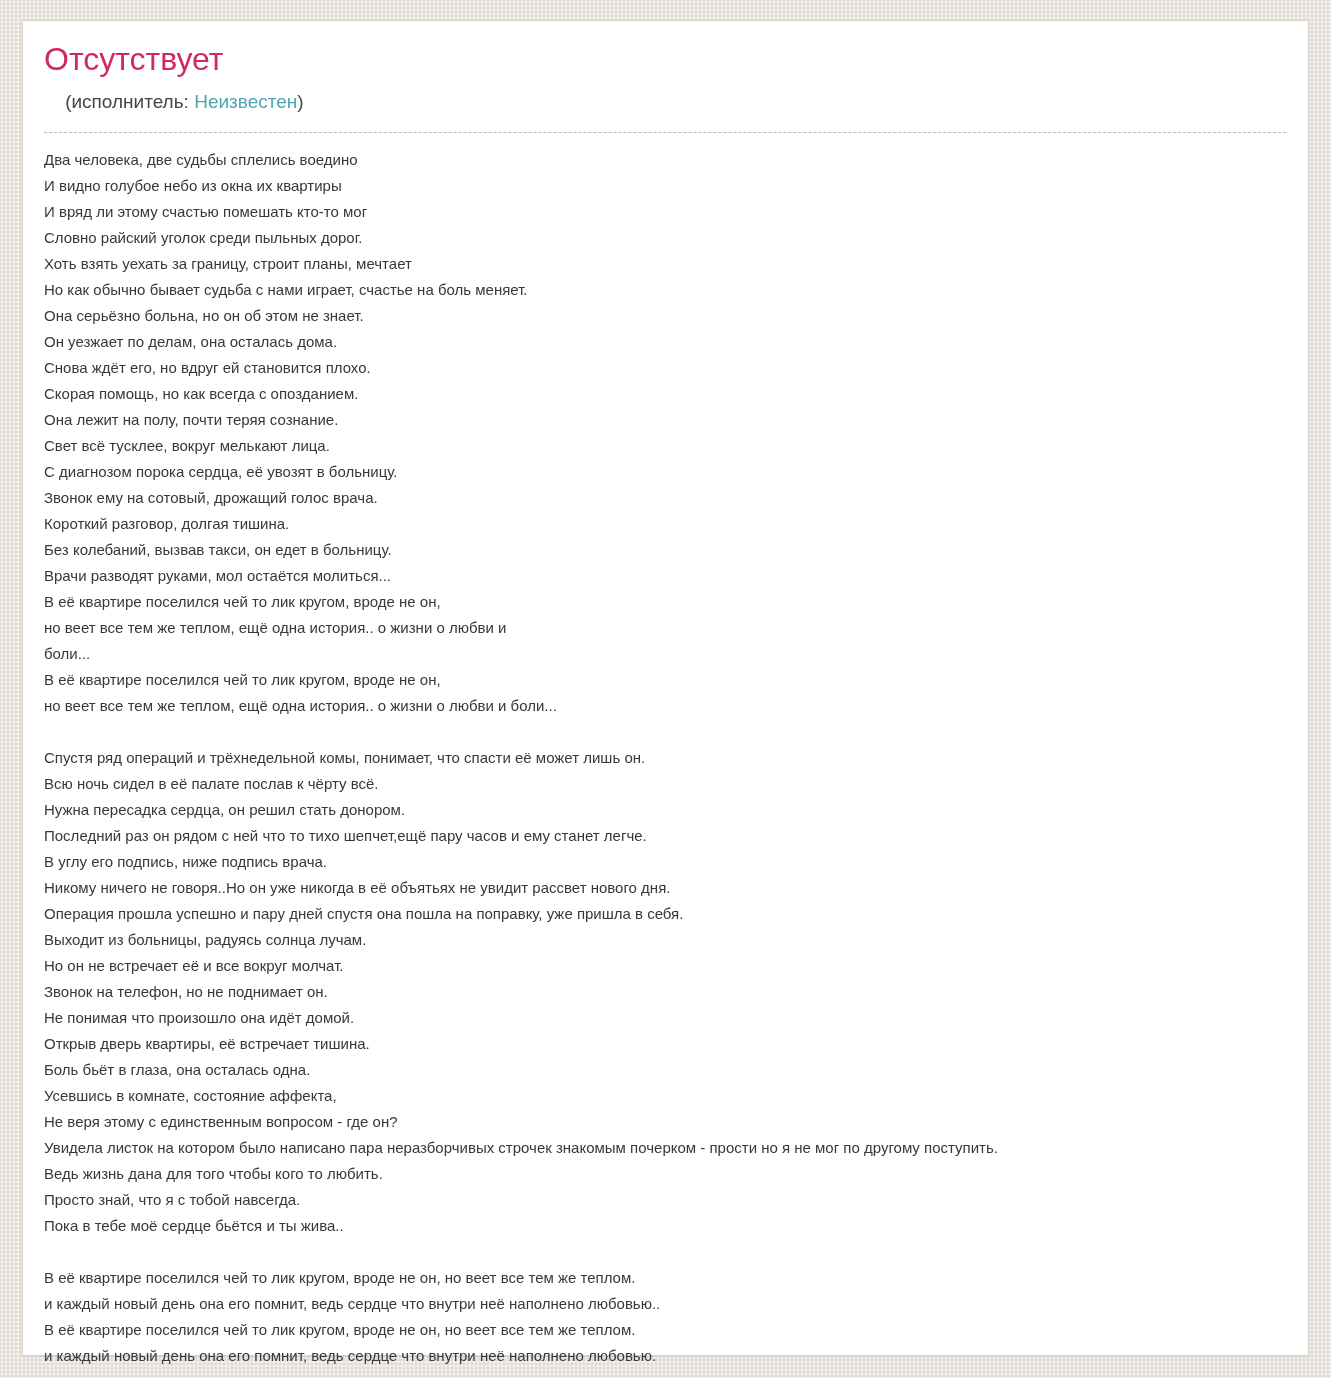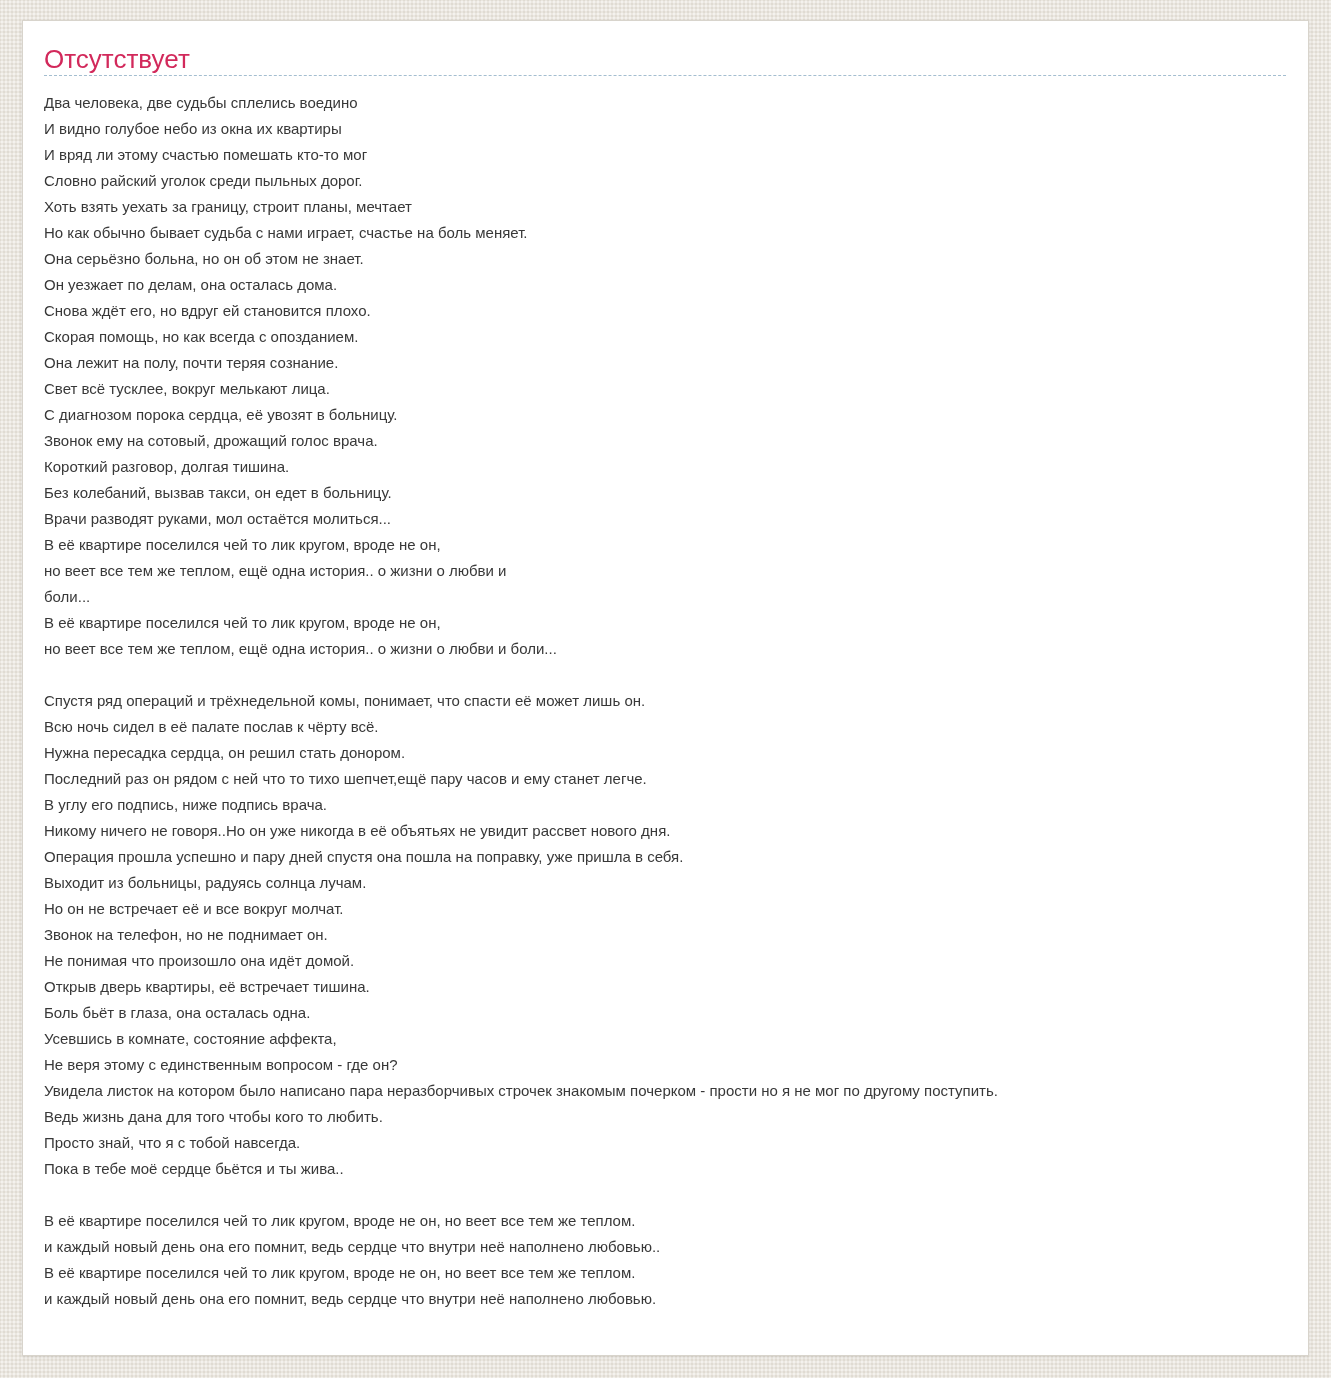--- a/index.html
+++ b/index.html
@@ -28,21 +28,21 @@
     box-sizing: border-box;
     background: #ffffff;
     border: 1px solid #d8d4cc;
     box-shadow: 0 1px 3px rgba(0,0,0,0.10);
     padding: 24px 22px 0 21px;
     
     overflow: visible;
   }
   .song-title {
     margin: 0;
-    font-size: 26px;
+    font-size: 32px;
     line-height: 28px;
     font-weight: normal;
     color: #d2295b;
   }
   .artist-line {
     font-size: 19px;
     line-height: 19px;
     color: #464646;
     white-space: pre;
   }
@@ -67,17 +67,20 @@
   .lyric-line {
     height: 26px;
   }
 </style>
 </head>
 <body>
 
 <div class="card">
   <h1 class="song-title">Отсутствует</h1>
 
+  <div class="artist-line">
+    <span>(исполнитель: </span><a class="artist-link">Неизвестен</a><span>)</span>
+  </div>
 
   <div class="dotted-sep"></div>
 
   <div class="lyrics"><div class="lyric-line">Два человека, две судьбы сплелись воедино</div><div class="lyric-line">И видно голубое небо из окна их квартиры</div><div class="lyric-line">И вряд ли этому счастью помешать кто-то мог</div><div class="lyric-line">Словно райский уголок среди пыльных дорог.</div><div class="lyric-line">Хоть взять уехать за границу, строит планы, мечтает</div><div class="lyric-line">Но как обычно бывает судьба с нами играет, счастье на боль меняет.</div><div class="lyric-line">Она серьёзно больна, но он об этом не знает.</div><div class="lyric-line">Он уезжает по делам, она осталась дома.</div><div class="lyric-line">Снова ждёт его, но вдруг ей становится плохо.</div><div class="lyric-line">Скорая помощь, но как всегда с опозданием.</div><div class="lyric-line">Она лежит на полу, почти теряя сознание.</div><div class="lyric-line">Свет всё тусклее, вокруг мелькают лица.</div><div class="lyric-line">С диагнозом порока сердца, её увозят в больницу.</div><div class="lyric-line">Звонок ему на сотовый, дрожащий голос врача.</div><div class="lyric-line">Короткий разговор, долгая тишина.</div><div class="lyric-line">Без колебаний, вызвав такси, он едет в больницу.</div><div class="lyric-line">Врачи разводят руками, мол остаётся молиться...</div><div class="lyric-line">В её квартире поселился чей то лик кругом, вроде не он,</div><div class="lyric-line">но веет все тем же теплом, ещё одна история.. о жизни о любви и</div><div class="lyric-line">боли...</div><div class="lyric-line">В её квартире поселился чей то лик кругом, вроде не он,</div><div class="lyric-line">но веет все тем же теплом, ещё одна история.. о жизни о любви и боли...</div><div class="lyric-line">&nbsp;</div><div class="lyric-line">Спустя ряд операций и трёхнедельной комы, понимает, что спасти её может лишь он.</div><div class="lyric-line">Всю ночь сидел в её палате послав к чёрту всё.</div><div class="lyric-line">Нужна пересадка сердца, он решил стать донором.</div><div class="lyric-line">Последний раз он рядом с ней что то тихо шепчет,ещё пару часов и ему станет легче.</div><div class="lyric-line">В углу его подпись, ниже подпись врача.</div><div class="lyric-line">Никому ничего не говоря..Но он уже никогда в её объятьях не увидит рассвет нового дня.</div><div class="lyric-line">Операция прошла успешно и пару дней спустя она пошла на поправку, уже пришла в себя.</div><div class="lyric-line">Выходит из больницы, радуясь солнца лучам.</div><div class="lyric-line">Но он не встречает её и все вокруг молчат.</div><div class="lyric-line">Звонок на телефон, но не поднимает он.</div><div class="lyric-line">Не понимая что произошло она идёт домой.</div><div class="lyric-line">Открыв дверь квартиры, её встречает тишина.</div><div class="lyric-line">Боль бьёт в глаза, она осталась одна.</div><div class="lyric-line">Усевшись в комнате, состояние аффекта,</div><div class="lyric-line">Не веря этому с единственным вопросом - где он?</div><div class="lyric-line">Увидела листок на котором было написано пара неразборчивых строчек знакомым почерком - прости но я не мог по другому поступить.</div><div class="lyric-line">Ведь жизнь дана для того чтобы кого то любить.</div><div class="lyric-line">Просто знай, что я с тобой навсегда.</div><div class="lyric-line">Пока в тебе моё сердце бьётся и ты жива..</div><div class="lyric-line">&nbsp;</div><div class="lyric-line">В её квартире поселился чей то лик кругом, вроде не он, но веет все тем же теплом.</div><div class="lyric-line">и каждый новый день она его помнит, ведь сердце что внутри неё наполнено любовью..</div><div class="lyric-line">В её квартире поселился чей то лик кругом, вроде не он, но веет все тем же теплом.</div><div class="lyric-line">и каждый новый день она его помнит, ведь сердце что внутри неё наполнено любовью.</div></div>
 </div>
 
 </body></html>

